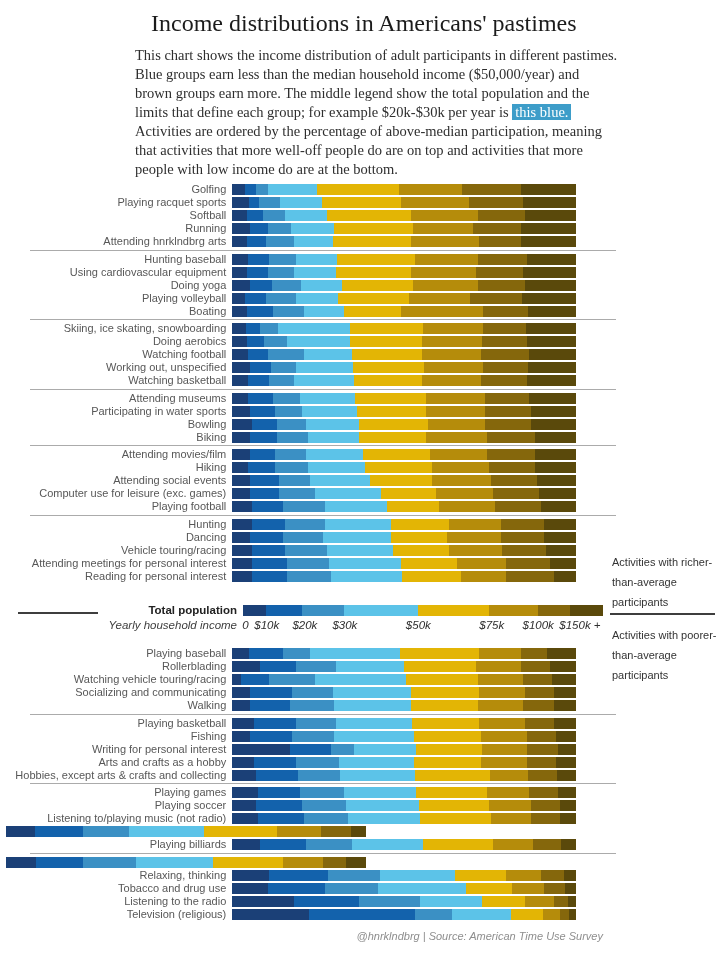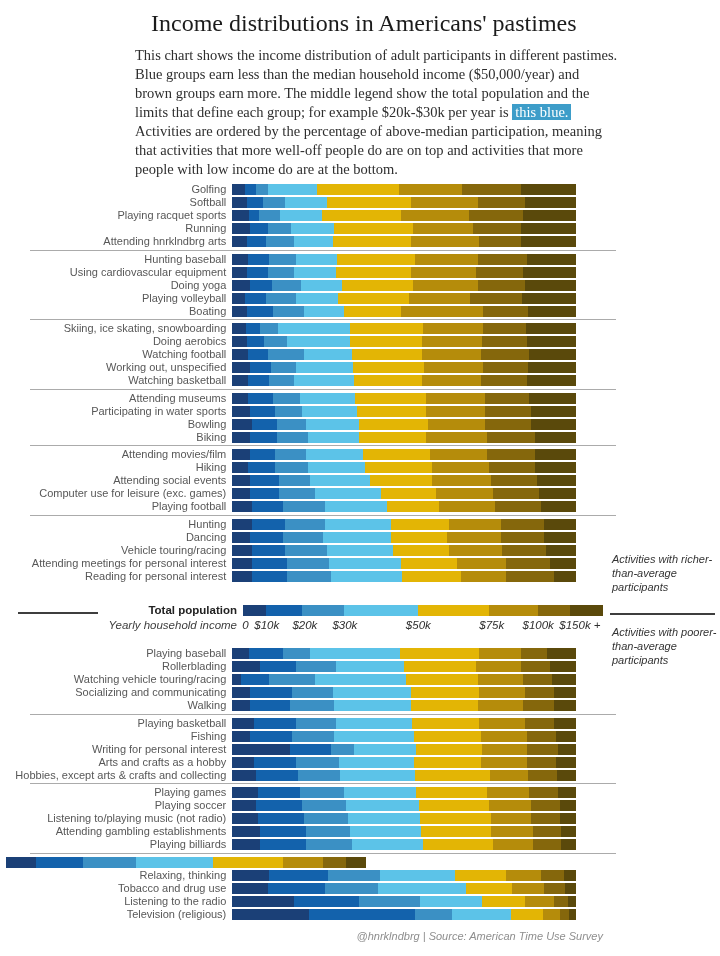--- a/index.html
+++ b/index.html
@@ -31,22 +31,22 @@
                text-align:right;white-space:nowrap;line-height:13px;}
   .axis-label{width:237px;font-size:11.5px;font-style:italic;color:#3d3d3d;
               text-align:right;white-space:nowrap;line-height:14px;}
   #ticks{position:relative;width:360px;height:14px;margin-left:6px;}
   .tick{position:absolute;top:1px;transform:translateX(-50%);font-size:11.5px;
         font-style:italic;color:#2f2f2f;white-space:nowrap;}
   .legend-line{position:absolute;height:2px;background:#3e3e3e;}
   #legendLineLeft{left:18px;top:612px;width:80px;}
 
   
-  .anno{position:absolute;left:612px;width:108px;font-size:11px;font-style:italic;
-        color:#333;line-height:14px;}
+  .anno{position:absolute;left:612px;width:108px;font-size:11px;
+        color:#333;line-height:20px;}
   #annoRicher{top:552px;}
   #annoLine{left:610px;top:613px;width:105px;}
   #annoPoorer{top:625px;}
 
   
   #footer{position:absolute;left:243px;top:930px;width:360px;text-align:right;
           font-size:11px;font-style:italic;color:#8e8e8e;}
 </style>
 </head>
 <body>
@@ -66,43 +66,43 @@
           <div class="seg" style="width: 3.3%; background: rgb(19, 98, 172);"></div>
           <div class="seg" style="width: 3.4%; background: rgb(59, 144, 196);"></div>
           <div class="seg" style="width: 14.4%; background: rgb(92, 195, 232);"></div>
           <div class="seg" style="width: 23.9%; background: rgb(227, 181, 5);"></div>
           <div class="seg" style="width: 18.3%; background: rgb(181, 140, 11);"></div>
           <div class="seg" style="width: 17%; background: rgb(133, 103, 12);"></div>
           <div class="seg" style="width: 16.1%; background: rgb(90, 73, 11);"></div>
         </div>
       </div>
       <div class="row">
+        <div class="row-label">Playing racquet sports</div>
+        <div class="row-bar">
+          <div class="seg" style="width: 5%; background: rgb(27, 64, 119);"></div>
+          <div class="seg" style="width: 2.8%; background: rgb(19, 98, 172);"></div>
+          <div class="seg" style="width: 6.1%; background: rgb(59, 144, 196);"></div>
+          <div class="seg" style="width: 12.2%; background: rgb(92, 195, 232);"></div>
+          <div class="seg" style="width: 23.1%; background: rgb(227, 181, 5);"></div>
+          <div class="seg" style="width: 19.7%; background: rgb(181, 140, 11);"></div>
+          <div class="seg" style="width: 15.8%; background: rgb(133, 103, 12);"></div>
+          <div class="seg" style="width: 15.3%; background: rgb(90, 73, 11);"></div>
+        </div>
+      </div>
+      <div class="row">
         <div class="row-label">Softball</div>
         <div class="row-bar">
           <div class="seg" style="width: 4.2%; background: rgb(27, 64, 119);"></div>
           <div class="seg" style="width: 4.7%; background: rgb(19, 98, 172);"></div>
           <div class="seg" style="width: 6.4%; background: rgb(59, 144, 196);"></div>
           <div class="seg" style="width: 12.2%; background: rgb(92, 195, 232);"></div>
           <div class="seg" style="width: 24.4%; background: rgb(227, 181, 5);"></div>
           <div class="seg" style="width: 19.5%; background: rgb(181, 140, 11);"></div>
           <div class="seg" style="width: 13.9%; background: rgb(133, 103, 12);"></div>
           <div class="seg" style="width: 14.7%; background: rgb(90, 73, 11);"></div>
-        </div>
-      </div>
-      <div class="row">
-        <div class="row-label">Playing racquet sports</div>
-        <div class="row-bar">
-          <div class="seg" style="width: 5%; background: rgb(27, 64, 119);"></div>
-          <div class="seg" style="width: 2.8%; background: rgb(19, 98, 172);"></div>
-          <div class="seg" style="width: 6.1%; background: rgb(59, 144, 196);"></div>
-          <div class="seg" style="width: 12.2%; background: rgb(92, 195, 232);"></div>
-          <div class="seg" style="width: 23.1%; background: rgb(227, 181, 5);"></div>
-          <div class="seg" style="width: 19.7%; background: rgb(181, 140, 11);"></div>
-          <div class="seg" style="width: 15.8%; background: rgb(133, 103, 12);"></div>
-          <div class="seg" style="width: 15.3%; background: rgb(90, 73, 11);"></div>
         </div>
       </div>
       <div class="row">
         <div class="row-label">Running</div>
         <div class="row-bar">
           <div class="seg" style="width: 5.3%; background: rgb(27, 64, 119);"></div>
           <div class="seg" style="width: 5%; background: rgb(19, 98, 172);"></div>
           <div class="seg" style="width: 6.9%; background: rgb(59, 144, 196);"></div>
           <div class="seg" style="width: 12.5%; background: rgb(92, 195, 232);"></div>
           <div class="seg" style="width: 22.8%; background: rgb(227, 181, 5);"></div>
@@ -644,21 +644,20 @@
           <div class="seg" style="width: 13.3%; background: rgb(19, 98, 172);"></div>
           <div class="seg" style="width: 12.8%; background: rgb(59, 144, 196);"></div>
           <div class="seg" style="width: 21.1%; background: rgb(92, 195, 232);"></div>
           <div class="seg" style="width: 20.6%; background: rgb(227, 181, 5);"></div>
           <div class="seg" style="width: 11.6%; background: rgb(181, 140, 11);"></div>
           <div class="seg" style="width: 8.4%; background: rgb(133, 103, 12);"></div>
           <div class="seg" style="width: 4.7%; background: rgb(90, 73, 11);"></div>
         </div>
       </div>
       <div class="row">
-        <div class="row-label">Attending gambling establishments</div>
         <div class="row-bar">
           <div class="seg" style="width: 8.1%; background: rgb(27, 64, 119);"></div>
           <div class="seg" style="width: 13.3%; background: rgb(19, 98, 172);"></div>
           <div class="seg" style="width: 12.8%; background: rgb(59, 144, 196);"></div>
           <div class="seg" style="width: 20.8%; background: rgb(92, 195, 232);"></div>
           <div class="seg" style="width: 20.3%; background: rgb(227, 181, 5);"></div>
           <div class="seg" style="width: 12.2%; background: rgb(181, 140, 11);"></div>
           <div class="seg" style="width: 8.3%; background: rgb(133, 103, 12);"></div>
           <div class="seg" style="width: 4.2%; background: rgb(90, 73, 11);"></div>
         </div>

